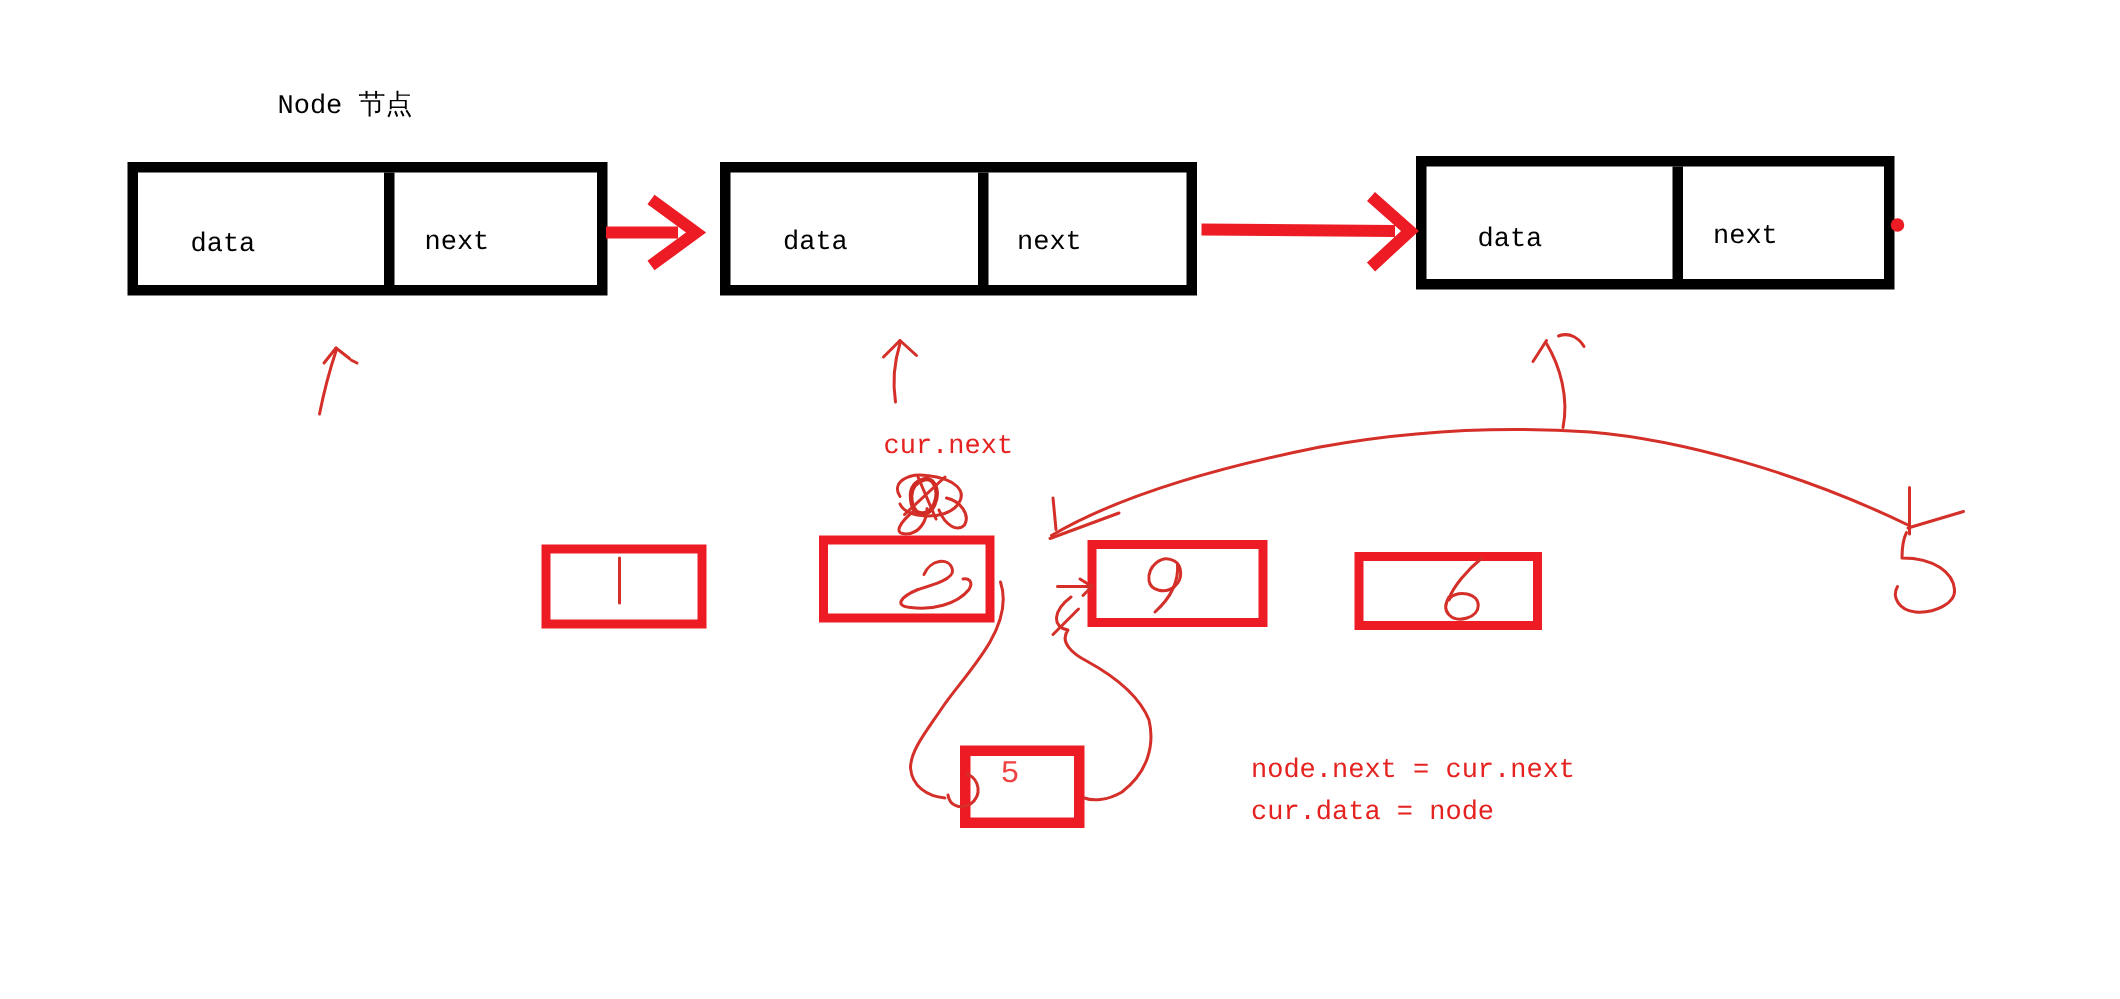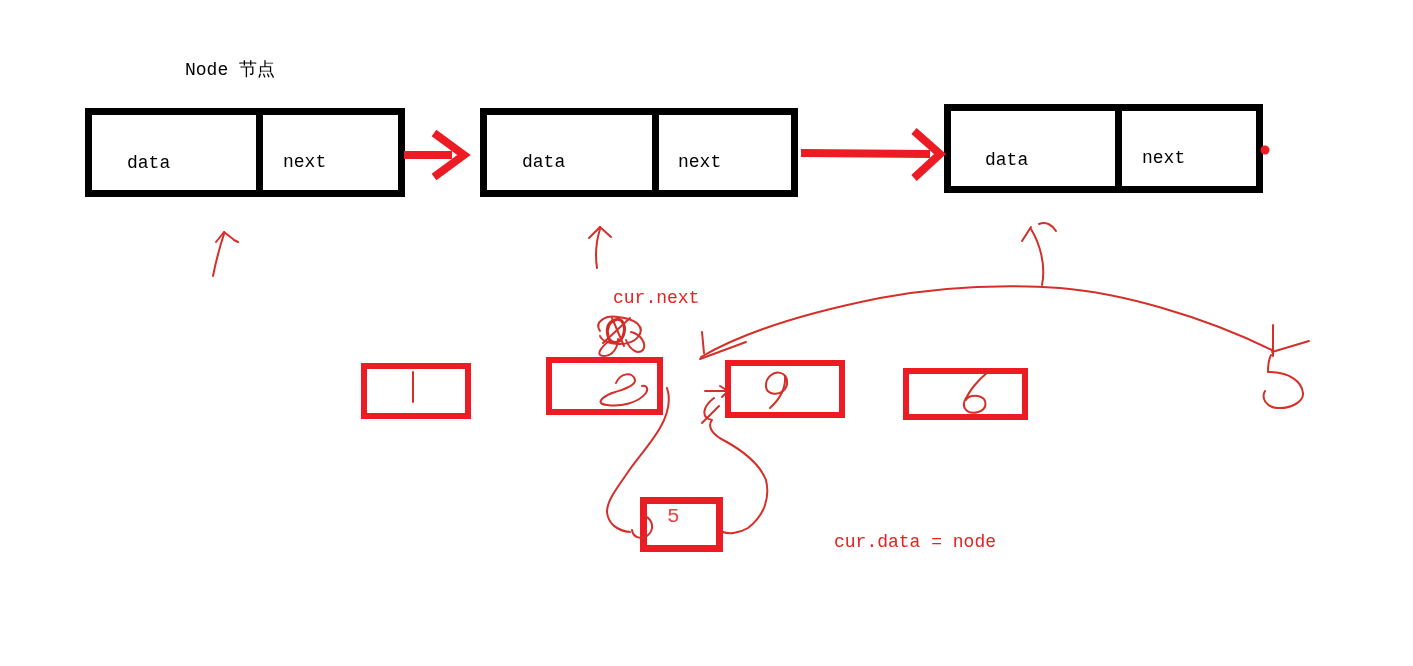--- a/index.html
+++ b/index.html
@@ -51,21 +51,22 @@
   </div>
   <div class="abs black-text" style="left:522px;top:152px;">data</div>
   <div class="abs black-text" style="left:678px;top:152px;">next</div>
 
   <div class="node-box" style="left:944px;top:104px;width:319px;height:89px;">
     <div class="node-divider" style="left:164px;"></div>
   </div>
   <div class="abs black-text" style="left:985px;top:150px;">data</div>
   <div class="abs black-text" style="left:1142px;top:148px;">next</div>
 
-  <div class="abs red-text" style="left:613px;top:288px;">cur.next</div>
+  <div class="abs red-text" style="left:589px;top:288px;">cur.next</div>
+  <div class="abs red-text" style="left:834px;top:504px;">node.next = cur.next</div>
   <div class="abs red-text" style="left:834px;top:532px;">cur.data = node</div>
 
   <div class="red-box" style="left:361px;top:363px;width:110px;height:56px;"></div>
   <div class="red-box" style="left:546px;top:357px;width:117px;height:58px;"></div>
   <div class="red-box" style="left:725px;top:360px;width:120px;height:58px;"></div>
   <div class="red-box" style="left:903px;top:368px;width:125px;height:52px;"></div>
 
   <div class="red-box insert-box" style="left:640px;top:497px;width:83px;height:55px;"></div>
   <div class="insert-value" style="left:667px;top:505px;">5</div>
 

